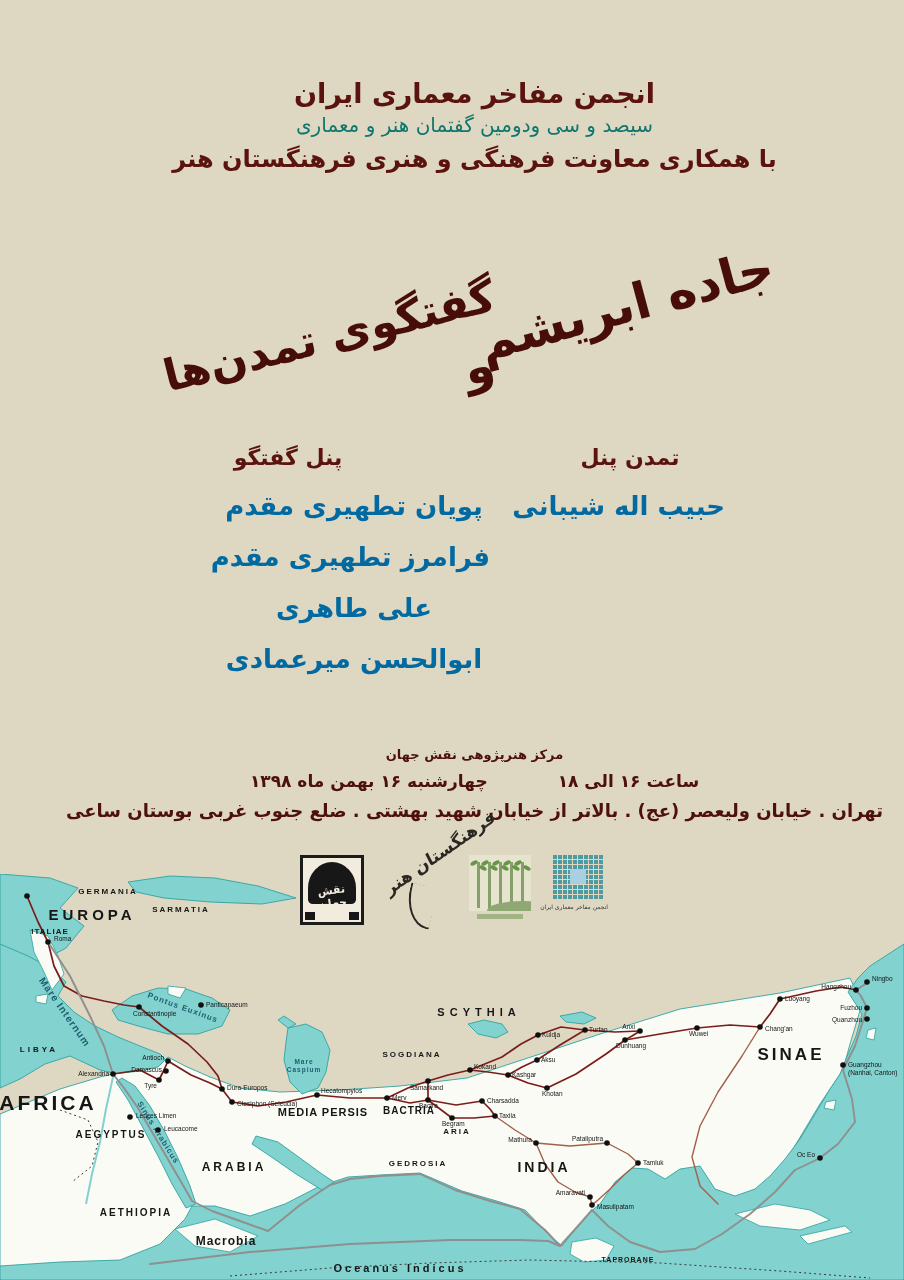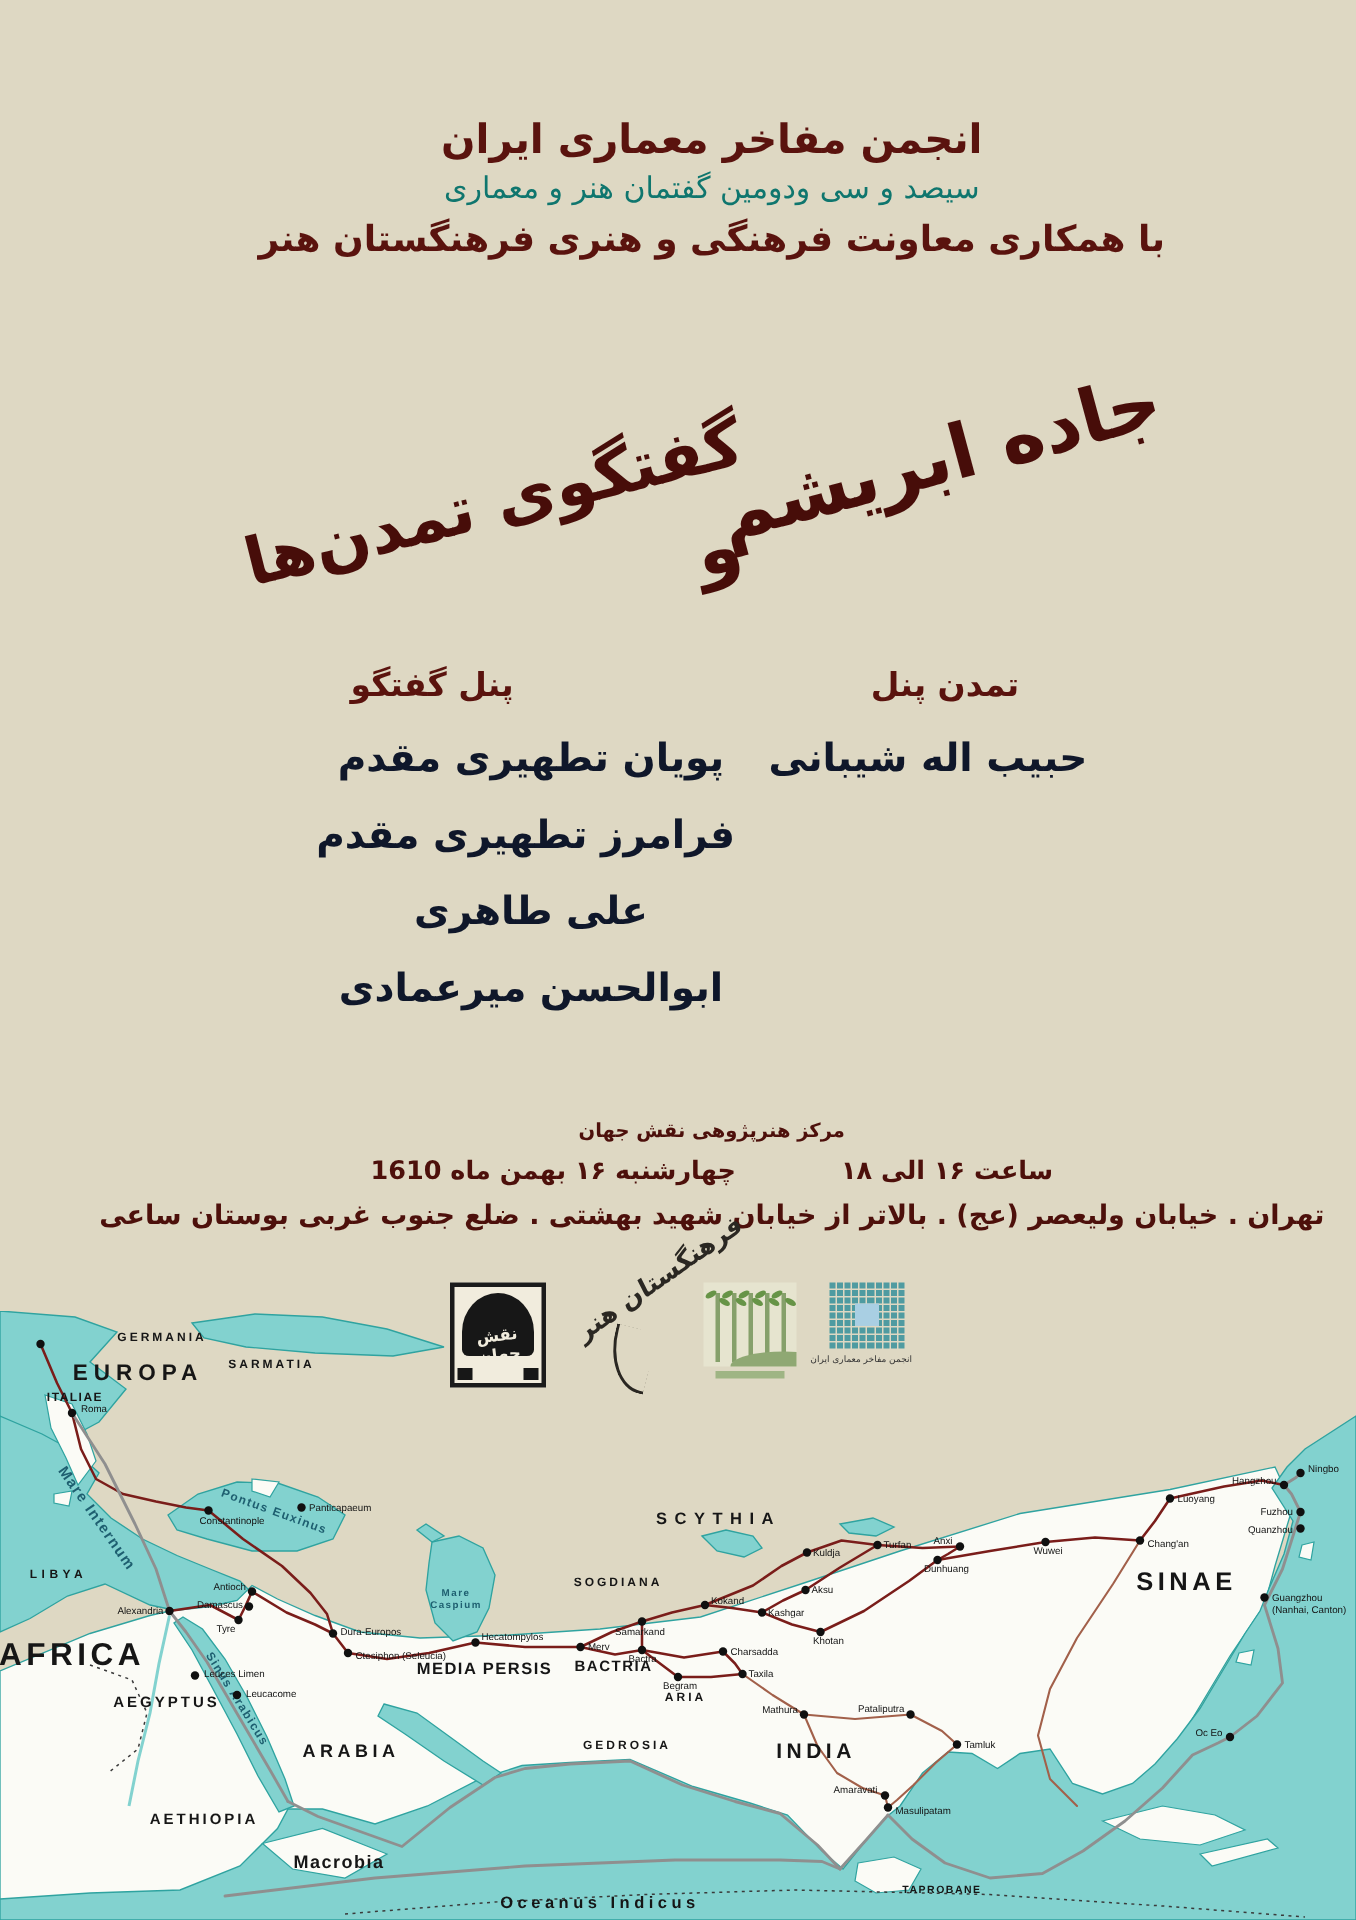--- a/index.html
+++ b/index.html
@@ -28,21 +28,21 @@
     position:absolute;top:352px;left:158px;direction:rtl;
     font-size:44px;font-weight:bold;color:#470d09;
     transform:rotate(-14deg);transform-origin:left top;white-space:nowrap;
   }
   
   .panel-col{position:absolute;top:445px;direction:rtl;text-align:center;}
   .panel-right{right:224px;width:190px;}
   .panel-left{left:218px;width:272px;}
   .panel-heading{font-size:22px;font-weight:bold;color:#5a130e;}
   .panel-left .panel-heading{transform:translateX(-66px);}
-  .panel-member{font-size:26px;font-weight:bold;color:#0f172a;margin-top:21px;white-space:nowrap;}
+  .panel-member{font-size:26px;font-weight:bold;color:#0369a1;margin-top:21px;white-space:nowrap;}
   
   .venue{position:absolute;top:747px;left:0;right:0;text-align:center;direction:rtl;color:#4d100b;}
   .v-line1{font-size:13px;font-weight:bold;}
   .v-line2{display:flex;direction:rtl;justify-content:center;gap:70px;
            font-size:17px;font-weight:bold;margin-top:9px;}
   .v-line3{font-size:18px;font-weight:bold;margin-top:9px;}
   
   .logos{position:absolute;top:855px;left:300px;display:flex;gap:16px;align-items:flex-start;z-index:5;}
   .logo-naqsh{width:64px;height:70px;border:3px solid #1b1b1b;background:#f1ecdd;
       box-sizing:border-box;position:relative;overflow:hidden;}
@@ -112,21 +112,21 @@
         <div class="panel-member">فرامرز تطهیری مقدم</div>
         <div class="panel-member">علی طاهری</div>
         <div class="panel-member">ابوالحسن میرعمادی</div>
       </div>
   </div>
 
   <div class="venue">
     <div class="v-line1">مرکز هنرپژوهی نقش جهان</div>
     <div class="v-line2">
       <span>ساعت ۱۶ الی ۱۸</span>
-      <span>چهارشنبه ۱۶ بهمن ماه 1610</span>
+      <span>چهارشنبه ۱۶ بهمن ماه ۱۳۹۸</span>
     </div>
     <div class="v-line3">تهران . خیابان ولیعصر (عج) . بالاتر از خیابان شهید بهشتی . ضلع جنوب غربی بوستان ساعی</div>
   </div>
 
   <div class="logos">
     <div class="logo-naqsh">
       <div class="naqsh-dome"></div>
       <div class="naqsh-text">نقش جهان</div>
       <div class="naqsh-corner" style="left:2px;"></div>
       <div class="naqsh-corner" style="right:2px;"></div>

